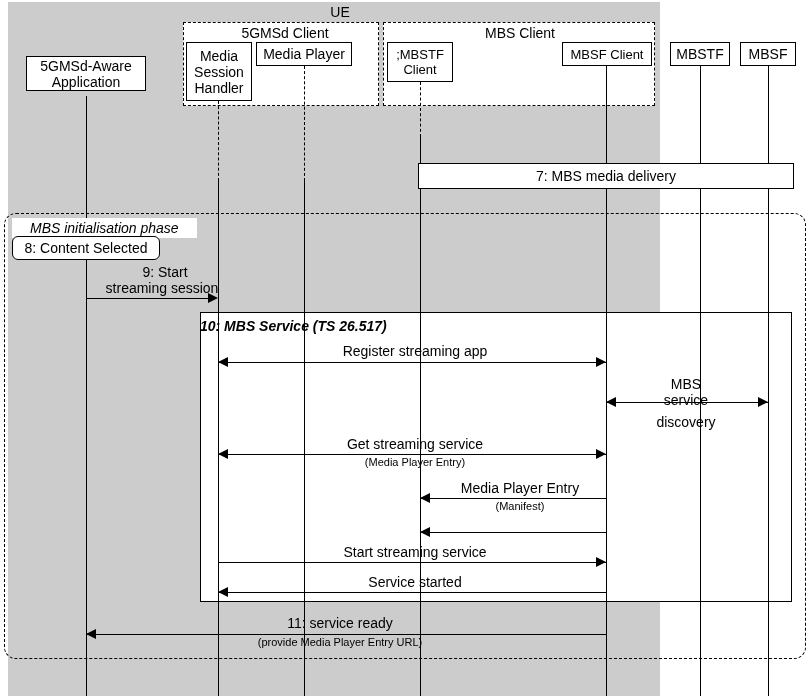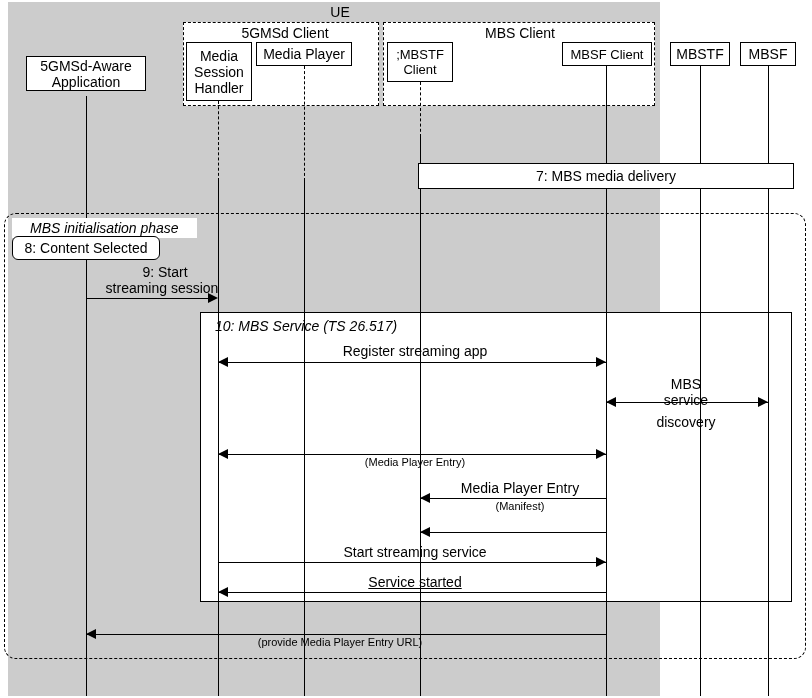--- a/index.html
+++ b/index.html
@@ -143,21 +143,21 @@
   <div class="box" style="left:12px; top:236px; width:148px; height:24px; border-radius:6px;">
     <span>8: Content Selected</span>
   </div>
 
   <div class="hline" style="left:86px; top:298px; width:122px;"></div>
   <div class="arrow-r" style="left:208px; top:293px;"></div>
   <div class="label" style="left:100px; top:264px; width:130px; text-align:center;">9: Start</div>
   <div class="label" style="left:92px; top:280px; width:140px; text-align:center;">streaming session</div>
 
   <div class="inner-frame" style="left:200px; top:312px; width:592px; height:290px;"></div>
-  <div class="label italic" style="left:215px; top:318px;">10: MBS Service (TS 26.517)</div>
+  <div class="label italic" style="left:200px; top:318px;font-weight:bold;">10: MBS Service (TS 26.517)</div>
 
   <div class="lifeline" style="left:218px; top:312px; height:290px;"></div>
   <div class="lifeline" style="left:304px; top:312px; height:290px;"></div>
   <div class="lifeline" style="left:420px; top:312px; height:290px;"></div>
   <div class="lifeline" style="left:606px; top:312px; height:290px;"></div>
   <div class="lifeline" style="left:700px; top:312px; height:290px;"></div>
   <div class="lifeline" style="left:768px; top:312px; height:290px;"></div>
 
   <div class="hline" style="left:218px; top:362px; width:388px;"></div>
   <div class="arrow-l" style="left:218px; top:357px;"></div>
@@ -169,35 +169,37 @@
   <div class="arrow-r" style="left:758px; top:397px;"></div>
   <div class="label" style="left:636px; top:376px; width:100px; text-align:center; line-height:16px;">
     <span>MBS</span><br>
     <span>service</span><br>
     <span style="position:relative; top:6px;">discovery</span>
   </div>
 
   <div class="hline" style="left:218px; top:454px; width:388px;"></div>
   <div class="arrow-l" style="left:218px; top:449px;"></div>
   <div class="arrow-r" style="left:596px; top:449px;"></div>
+  <div class="label" style="left:300px; top:436px; width:230px;">Get streaming service</div>
   <div class="label small" style="left:330px; top:456px; width:170px;">(Media Player Entry)</div>
 
   <div class="hline" style="left:420px; top:498px; width:186px;"></div>
   <div class="arrow-l" style="left:420px; top:493px;"></div>
   <div class="label" style="left:440px; top:480px; width:160px;">Media Player Entry</div>
   <div class="label small" style="left:470px; top:500px; width:100px;">(Manifest)</div>
 
   <div class="hline" style="left:420px; top:532px; width:186px;"></div>
   <div class="arrow-l" style="left:420px; top:527px;"></div>
 
   <div class="hline" style="left:218px; top:562px; width:388px;"></div>
   <div class="arrow-r" style="left:596px; top:557px;"></div>
   <div class="label" style="left:300px; top:544px; width:230px;">Start streaming service</div>
 
   <div class="hline" style="left:218px; top:592px; width:388px;"></div>
   <div class="arrow-l" style="left:218px; top:587px;"></div>
-  <div class="label" style="left:300px; top:574px; width:230px;text-decoration:underline;">Service started</div>
+  <div class="label" style="left:300px; top:574px; width:230px;">Service started</div>
 
   <div class="hline" style="left:86px; top:634px; width:520px;"></div>
   <div class="arrow-l" style="left:86px; top:629px;"></div>
+  <div class="label" style="left:230px; top:615px; width:220px;">11: service ready</div>
   <div class="label small" style="left:230px; top:636px; width:220px;">(provide Media Player Entry URL)</div>
 
 </div>
 
 </body></html>

